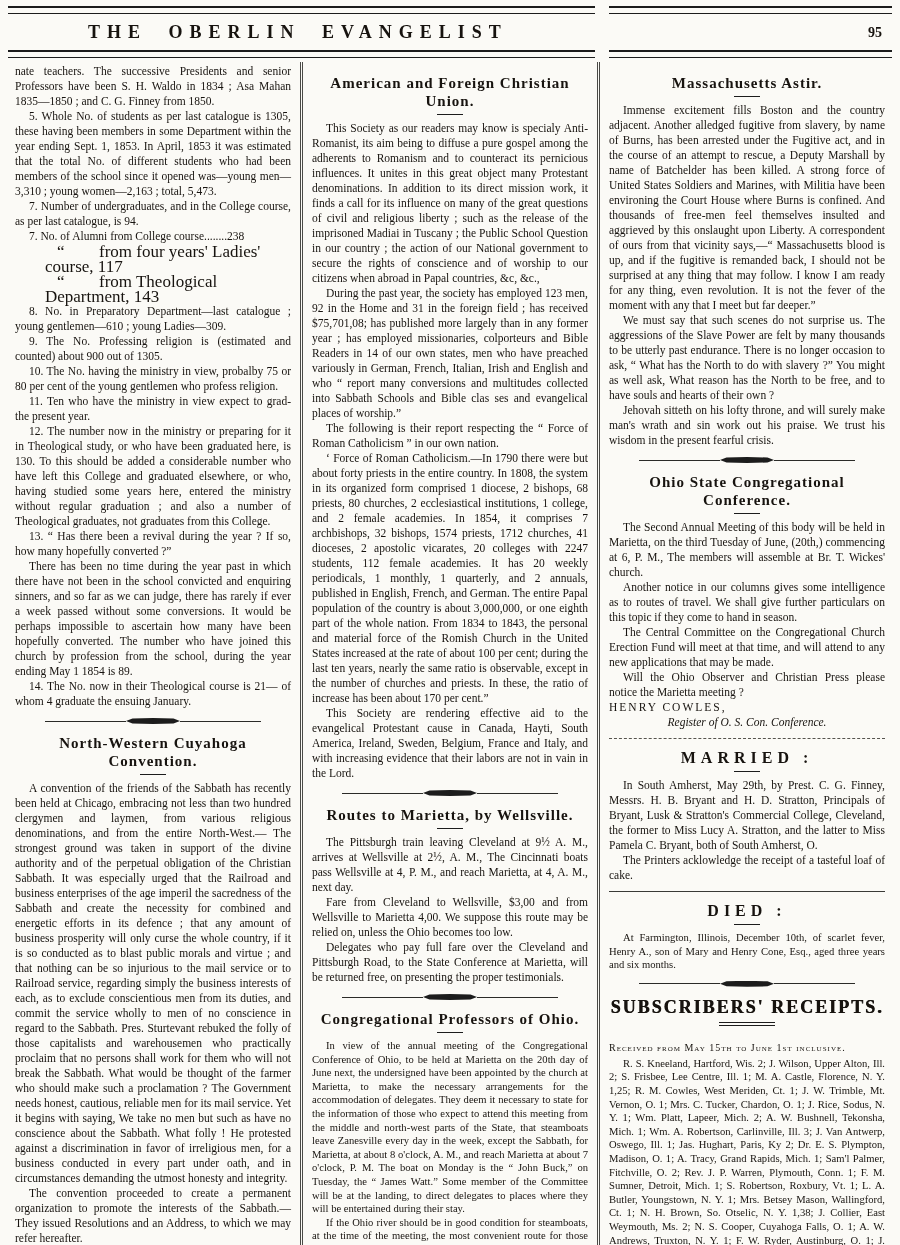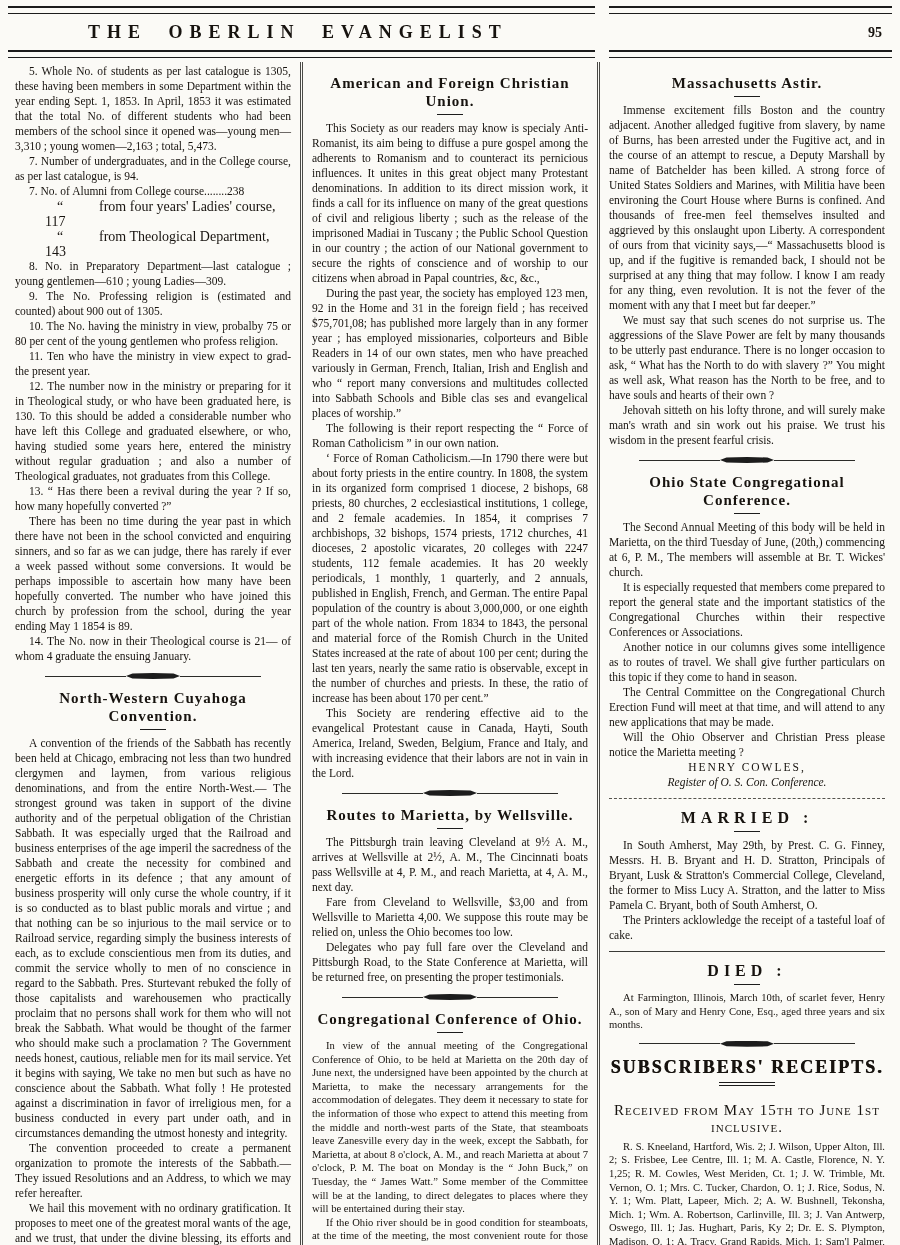--- a/index.html
+++ b/index.html
@@ -19,32 +19,32 @@
   .mast-mid .seg.right{flex:1;text-align:right;padding-right:10px;box-sizing:border-box;}
   .paper-title{font-size:18px;font-weight:bold;letter-spacing:7px;word-spacing:10px;}
   .page-number{font-size:14px;font-weight:bold;}
   
   .columns{display:flex;padding:4px 6px 0 6px;height:1188px;box-sizing:border-box;}
   .column{flex:1;padding:2px 9px 0 9px;box-sizing:border-box;overflow:hidden;}
   .column + .column{border-left:3px double #4a4a46;}
   
   .para{margin:0;font-size:11.5px;line-height:15px;text-align:justify;text-indent:14px;}
   .para.noindent{text-indent:0;}
-  .para.center{text-align:center;text-indent:0;letter-spacing:2px;}
+  .para.center{text-align:left;text-indent:0;letter-spacing:2px;}
   .para.right{text-align:center;text-indent:0;font-style:italic;}
   .para.small{font-size:10.6px;line-height:13.6px;}
-  .ditto{font-size:14px;line-height:15px;padding-left:30px;}
+  .ditto{font-size:17px;line-height:15px;padding-left:30px;}
   .ditto .mark{display:inline-block;width:54px;padding-left:12px;box-sizing:border-box;}
   .heading{text-align:center;margin:10px 0 6px 0;}
   .heading .h-text{font-size:15px;font-weight:bold;letter-spacing:1px;}
   .heading.caps .h-text{font-weight:bold;font-size:16px;letter-spacing:5px;font-family:"Liberation Serif",serif;}
   .heading.display .h-text{font-size:18px;font-weight:bold;letter-spacing:2px;text-shadow:0.6px 0 0 #17130f;}
   .heading-rule{width:26px;border-top:1.5px solid #1c1c1c;margin:4px auto 0 auto;}
   .heading.display .heading-rule{width:56px;border-top:none;border-bottom:4px double #1c1c1c;}
-  .subhead{font-variant:small-caps;font-size:15px;text-align:center;margin:16px 0 4px 0;letter-spacing:1px;}
+  .subhead{font-variant:small-caps;font-size:10px;text-align:left;margin:16px 0 4px 0;letter-spacing:1px;}
   .divider{display:flex;align-items:center;margin:9px 30px 7px 30px;}
   .divider .dline{flex:1;height:1px;background:#2b2b28;}
   .divider .ddiamond{width:54px;height:6px;background:#1c1c1c;clip-path:polygon(0 50%,12% 8%,50% 0,88% 8%,100% 50%,88% 92%,50% 100%,12% 92%);}
   .rule{border-top:1px solid #3a3a36;margin:8px 0;}
   .rule.dotted{border-top:1px dashed #55534e;}
 </style>
 </head>
 <body>
 
 <div class="page">
@@ -61,20 +61,21 @@
         <span class="page-number">95</span>
       </div>
     </div>
     <div class="rule-row">
       <div class="seg left"></div>
       <div class="seg right"></div>
     </div>
   </div>
   <div class="columns" id="columns">
       <div class="column">
+        <p class="para noindent">nate teachers.  The successive Presidents and senior Professors have been S. H. Waldo in 1834 ; Asa Mahan 1835—1850 ; and C. G. Finney from 1850.</p>
         <p class="para">5. Whole No. of students as per last catalogue is 1305, these having been members in some Department within the year ending Sept. 1, 1853.  In April, 1853 it was estimated that the total No. of different students who had been members of the school since it opened was—young men—3,310 ; young women—2,163 ; total, 5,473.</p>
         <p class="para">7. Number of undergraduates, and in the College course, as per last catalogue, is 94.</p>
         <p class="para">7. No. of Alumni from College course........238</p>
         <div class="ditto"><span class="mark">“</span><span class="txt">from four years' Ladies' course, 117</span></div>
         <div class="ditto"><span class="mark">“</span><span class="txt">from Theological Department, 143</span></div>
         <p class="para">8. No. in Preparatory Department—last catalogue ; young gentlemen—610 ; young Ladies—309.</p>
         <p class="para">9. The No. Professing religion is (estimated and counted) about 900 out of 1305.</p>
         <p class="para">10. The No. having the ministry in view,  probalby 75 or 80 per cent of the young gentlemen who profess religion.</p>
         <p class="para">11. Ten who have the ministry in view expect to grad- the present year.</p>
         <p class="para">12. The number now in the ministry or preparing for it in Theological study, or who have been graduated here, is 130.  To this should be added a considerable number who have left this College and graduated elsewhere, or who, having studied some years here, entered the ministry without regular graduation ; and also a number of Theological graduates, not graduates from this College.</p>
@@ -105,49 +106,48 @@
         </div>
         <div class="heading"><span class="h-text">Routes to Marietta, by Wellsville.</span><div class="heading-rule"></div></div>
         <p class="para">The Pittsburgh train leaving Cleveland at 9½ A. M., arrives at Wellsville at 2½, A. M., The Cincinnati boats pass Wellsville at 4, P. M., and reach Marietta, at 4, A. M., next day.</p>
         <p class="para">Fare from Cleveland to Wellsville, $3,00 and from Wellsville to Marietta 4,00.  We suppose this route may be relied on, unless the Ohio becomes too low.</p>
         <p class="para">Delegates who pay full fare over the Cleveland and Pittsburgh Road, to the State Conference at Marietta, will be returned free, on presenting the proper testimonials.</p>
         <div class="divider">
           <span class="dline"></span>
           <span class="ddiamond"></span>
           <span class="dline"></span>
         </div>
-        <div class="heading"><span class="h-text">Congregational Conference of Ohio.</span><div class="heading-rule"></div></div>
+        <div class="heading"><span class="h-text">Congregational Professors of Ohio.</span><div class="heading-rule"></div></div>
         <p class="para small">In view of the annual meeting of the Congregational Conference of Ohio, to be held at Marietta on the 20th day of June next, the undersigned have been appointed by the church at Marietta, to make the necessary arrangements for the accommodation of delegates.  They deem it necessary to state for the information of those who expect to attend this meeting from the middle and north-west parts of the State, that steamboats leave Zanesville every day in the week, except the Sabbath, for Marietta, at about 8 o'clock, A. M., and reach Marietta at about 7 o'clock, P. M.  The boat on Monday is the “ John Buck,” on Tuesday, the “ James Watt.” Some member of the Committee will be at the landing, to direct delegates to places where they will be entertained during their stay.</p>
         <p class="para small">If the Ohio river should be in good condition for steamboats, at the time of the meeting, the most convenient route for those who may come from the north-east part of Ohio, will be by railroad to Wellsville, and thence by steamboat to Marietta.  Those who come by the Ohio river are requested to call at the store of C. &amp; S. Shipman &amp; Co., near the steamboat landing.</p>
       </div>
       <div class="column">
         <div class="heading"><span class="h-text">Massachusetts Astir.</span><div class="heading-rule"></div></div>
         <p class="para">Immense excitement fills Boston and the country adjacent.  Another alledged fugitive from slavery, by name of Burns, has been arrested under the Fugitive act, and in the course of an attempt to rescue, a Deputy Marshall by name of Batchelder has been killed.  A strong force of United States Soldiers and Marines, with Militia have been environing the Court House where Burns is confined.  And thousands of free-men feel themselves insulted and aggrieved by this onslaught upon Liberty.  A correspondent of ours from that vicinity says,—“ Massachusetts blood is up, and if the fugitive is remanded back, I should not be surprised at any thing that may follow.  I know I am ready for any thing, even revolution. It is not the fever of the moment with any that I meet but far deeper.”</p>
         <p class="para">We must say that such scenes do not surprise us. The aggressions of the Slave Power are felt by many thousands to be utterly past endurance.  There is no longer occasion to ask, “ What has the North to do with slavery ?”  You might as well ask, What reason has the North to be free, and to have souls and hearts of their own ?</p>
         <p class="para">Jehovah sitteth on his lofty throne, and will surely make man's wrath and sin work out his praise.  We trust his wisdom in the present fearful crisis.</p>
         <div class="divider">
           <span class="dline"></span>
           <span class="ddiamond"></span>
           <span class="dline"></span>
         </div>
         <div class="heading"><span class="h-text">Ohio State Congregational Conference.</span><div class="heading-rule"></div></div>
         <p class="para">The Second Annual Meeting of this body will be held in Marietta, on the third Tuesday of June, (20th,) commencing at 6, P. M.,  The members will assemble at Br. T. Wickes' church.</p>
-        <p class="para">It is especially requested that members come prepared to report the general state and the important statistics of the Congregational Churches within their respective Conferences or Associations.</p>
         <p class="para">Another notice in our columns gives some intelligence as to routes of travel.  We shall give further particulars on this topic if they come to hand in season.</p>
         <p class="para">The Central Committee on the Congregational Church Erection Fund will meet at that time, and will attend to any new applications that may be made.</p>
         <p class="para">Will the Ohio Observer and Christian Press please notice the Marietta meeting ?</p>
         <p class="para center">HENRY COWLES,</p>
         <p class="para right">Register of O. S. Con. Conference.</p>
         <div class="rule dotted"></div>
         <div class="heading caps"><span class="h-text">MARRIED :</span><div class="heading-rule"></div></div>
         <p class="para">In South Amherst, May 29th, by Prest. C. G. Finney, Messrs. H. B. Bryant and H. D. Stratton, Principals of Bryant, Lusk &amp; Stratton's Commercial College, Cleveland, the former to Miss Lucy A. Stratton, and the latter to Miss Pamela C. Bryant, both of South Amherst, O.</p>
         <p class="para">The Printers acklowledge the receipt of a tasteful loaf of cake.</p>
         <div class="rule"></div>
         <div class="heading caps"><span class="h-text">DIED :</span><div class="heading-rule"></div></div>
-        <p class="para small">At Farmington, Illinois, March 10th, of scarlet fever, Henry A., son of Mary and Henry Cone, Esq., aged three years and six months.</p>
+        <p class="para small">At Farmington, Illinois, December 10th, of scarlet fever, Henry A., son of Mary and Henry Cone, Esq., aged three years and six months.</p>
         <div class="divider">
           <span class="dline"></span>
           <span class="ddiamond"></span>
           <span class="dline"></span>
         </div>
         <div class="heading display"><span class="h-text">SUBSCRIBERS' RECEIPTS.</span><div class="heading-rule"></div></div>
         <div class="subhead">Received from May 15th to June 1st inclusive.</div>
         <p class="para small">R. S. Kneeland, Hartford, Wis. 2; J. Wilson, Upper Alton, Ill. 2; S. Frisbee, Lee Centre, Ill. 1; M. A. Castle, Florence, N. Y. 1,25; R. M. Cowles, West Meriden, Ct. 1; J. W. Trimble, Mt. Vernon, O. 1; Mrs. C. Tucker, Chardon, O. 1; J. Rice, Sodus, N. Y. 1; Wm. Platt, Lapeer, Mich. 2; A. W. Bushnell, Tekonsha, Mich. 1; Wm. A. Robertson, Carlinville, Ill. 3; J. Van Antwerp, Oswego, Ill. 1; Jas. Hughart, Paris, Ky 2; Dr. E. S. Plympton, Madison, O. 1; A. Tracy, Grand Rapids, Mich. 1; Sam'l Palmer, Fitchville, O. 2; Rev. J. P. Warren, Plymouth, Conn. 1; F. M. Sumner, Detroit, Mich. 1; S. Robertson, Roxbury, Vt. 1; L. A. Butler, Youngstown, N. Y. 1; Mrs. Betsey Mason, Wallingford, Ct. 1; N. H. Brown, So. Otselic, N. Y. 1,38; J. Collier, East Weymouth, Ms. 2; N. S. Cooper, Cuyahoga Falls, O. 1; A. W. Andrews, Truxton, N. Y. 1; F. W. Ryder, Austinburg, O. 1; J. Mereness, Ames, N. Y. 3; J. Walters, Seven Mile, O. 1; Mrs. L. Jerome, Louisville, Ky. 1; Mrs. R. S. Baldwin, Berea, O. 1; Mary Frost, Clinton, Mich. 1.</p>
       </div>
     </div>

